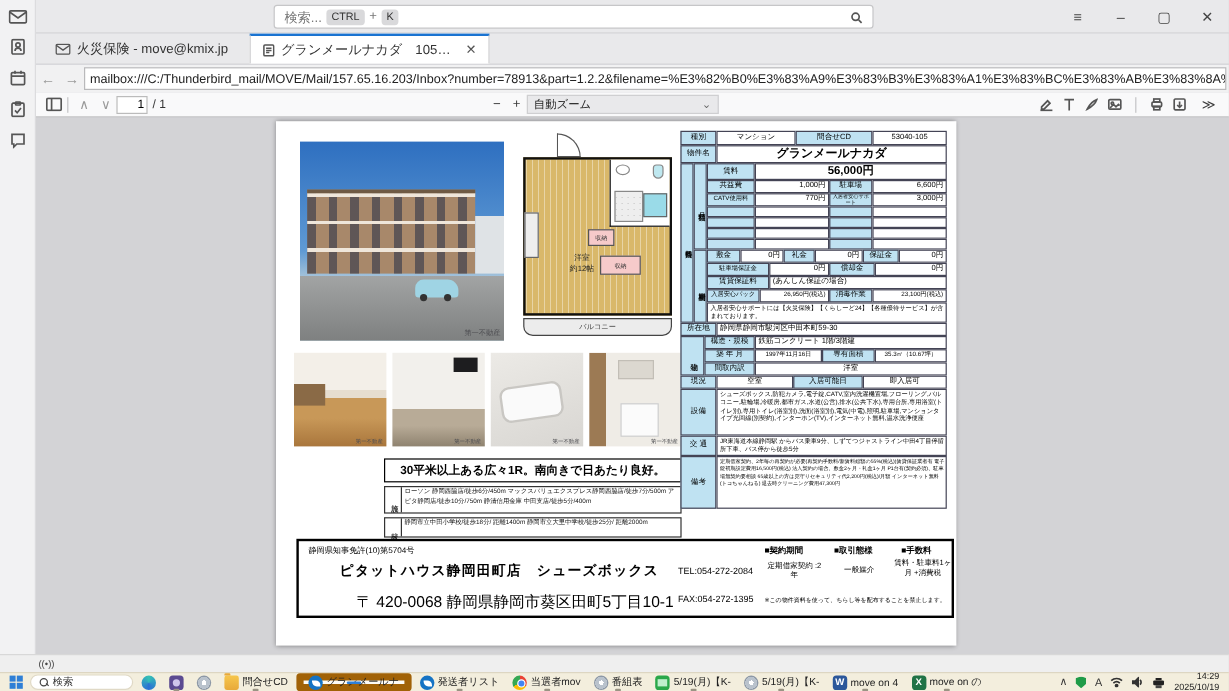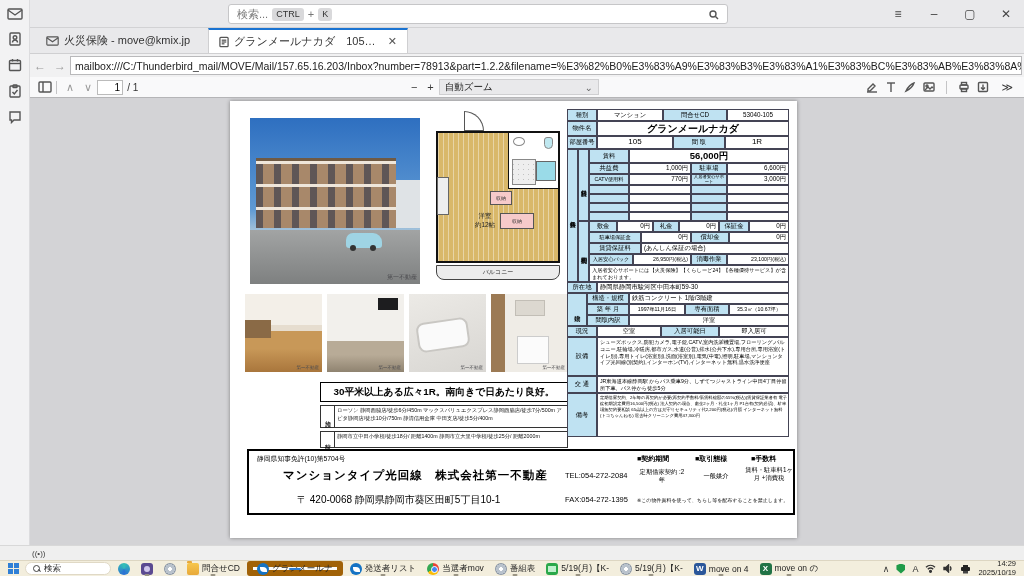--- a/index.html
+++ b/index.html
@@ -101,21 +101,21 @@
   .ra { justify-content:flex-end; text-align:right; padding-right:2px; }
   .t5 { font-size:5.2px; line-height:1.3; }
   .t4 { font-size:4.3px; }
   .bold { font-weight:bold; }
   .col { display:flex; flex-direction:column; }
 
   
   .fbox { position:absolute; left:17px; top:348px; width:548px; height:66px; border:2px solid #000; font-size:7px; color:#000; }
   .flicense { position:absolute; left:8px; top:3px; font-size:6.8px; }
   .fcompany { position:absolute; left:34px; top:17px; font-size:11.5px; font-weight:bold; letter-spacing:1px; }
-  .faddr { position:absolute; left:48px; top:42px; font-size:10px; }
+  .faddr { position:absolute; left:48px; top:42px; font-size:13px; }
   .ftel { position:absolute; left:316px; top:20px; font-size:7.5px; }
   .ffax { position:absolute; left:316px; top:44px; font-size:7.5px; }
   .fh { position:absolute; top:3px; font-size:7px; font-weight:bold; }
   .fv { position:absolute; font-size:6.3px; text-align:center; line-height:1.25; }
   .fnote { position:absolute; left:388px; top:46px; width:156px; font-size:5px; }
 
   
   .taskbar { position:absolute; left:0; top:560px; width:1024px; height:16px; background:#f3eedd; border-top:1px solid #ddd6c2; display:flex; align-items:center; padding:0 4px; gap:3px; }
   .tstart { width:18px; height:14px; display:flex; align-items:center; justify-content:center; }
   .winlogo { width:11px; height:11px; display:grid; grid-template-columns:5px 5px; grid-template-rows:5px 5px; gap:1px; }
@@ -333,26 +333,20 @@
       <div class="r" style="height:12px;">
         <div class="c b" style="width:30px;">種別</div>
         <div class="c" style="width:66px;">マンション</div>
         <div class="c b" style="width:64px;">問合せCD</div>
         <div class="c" style="width:62px;">53040-105</div>
       </div>
       <div class="r" style="height:15px;">
         <div class="c b" style="width:30px;">物件名</div>
         <div class="c bold" style="width:192px; font-size:10px;">グランメールナカダ</div>
       </div>
-      <div class="r" style="height:13px;">
-        <div class="c b" style="width:30px;">部屋番号</div>
-        <div class="c" style="width:76px; font-size:8px;">105</div>
-        <div class="c b" style="width:52px;">間 取</div>
-        <div class="c" style="width:64px; font-size:8px;">1R</div>
-      </div>
 
       <div class="r">
         <div class="c b vt" style="width:11px;">賃料条件</div>
         <div class="col" style="width:211px;">
           <div class="r">
             <div class="c b vt" style="width:11px;">月額賃料</div>
             <div class="col" style="width:200px;">
               <div class="r" style="height:14px;">
                 <div class="c b" style="width:40px;">賃料</div>
                 <div class="c bold" style="width:160px; font-size:9.5px;">56,000円</div>
@@ -471,21 +465,21 @@
         <div class="c la t5" style="width:192px;">JR東海道本線静岡駅 からバス乗車9分、しずてつジャストライン中田4丁目停留所下車、バス停から徒歩5分</div>
       </div>
       <div class="r" style="height:44px;">
         <div class="c b" style="width:30px;">備考</div>
         <div class="c la t4" style="width:192px; align-items:flex-start; padding-top:1px; line-height:1.4;">定期借家契約、2年毎の再契約が必要(再契約手数料/新賃料総額の55%(税込))賃貸保証業者有 電子錠初期設定費用16,500円(税込) 法人契約の場合、敷金2ヶ月・礼金1ヶ月 P1台有(契約必須)、駐車場無契約要相談 65歳以上の方は見守りセキュリティ代2,200円(税込)/月額 インターネット無料(トコちゃんねる) 退去時クリーニング費用47,300円</div>
       </div>
     </div>
 
     <div class="fbox">
       <div class="flicense">静岡県知事免許(10)第5704号</div>
-      <div class="fcompany">マンションタイプ光回線　株式会社第一不動産</div>
+      <div class="fcompany">ピタットハウス静岡田町店　シューズボックス</div>
       <div class="faddr">〒 420-0068 静岡県静岡市葵区田町5丁目10-1</div>
       <div class="ftel">TEL:054-272-2084</div>
       <div class="ffax">FAX:054-272-1395</div>
       <div class="fh" style="left:388px;">■契約期間</div>
       <div class="fh" style="left:446px;">■取引態様</div>
       <div class="fh" style="left:502px;">■手数料</div>
       <div class="fv" style="left:388px; top:17px; width:50px;">定期借家契約 :2年</div>
       <div class="fv" style="left:444px; top:21px; width:46px;">一般媒介</div>
       <div class="fv" style="left:494px; top:15px; width:52px;">賃料・駐車料1ヶ月 +消費税</div>
       <div class="fnote">※この物件資料を使って、ちらし等を配布することを禁止します。</div>

